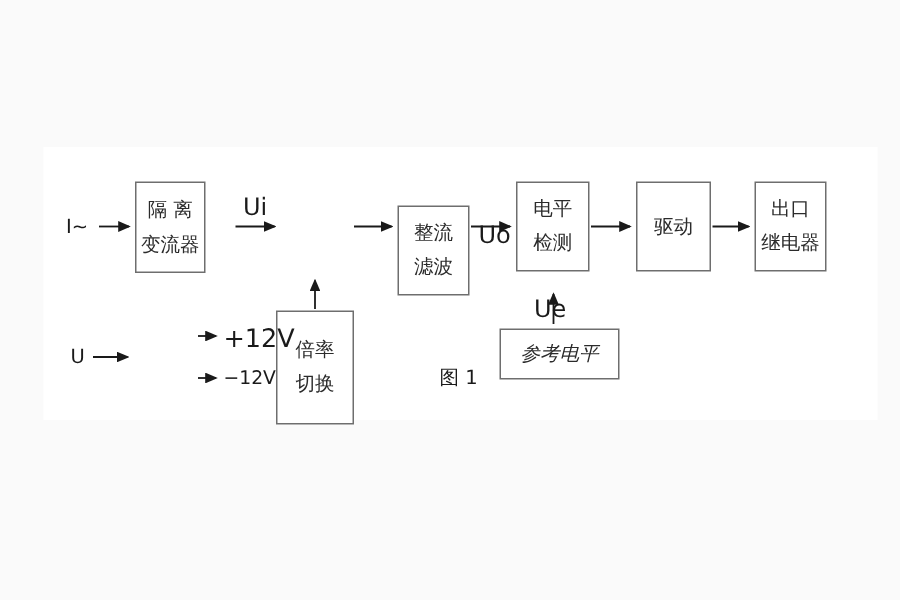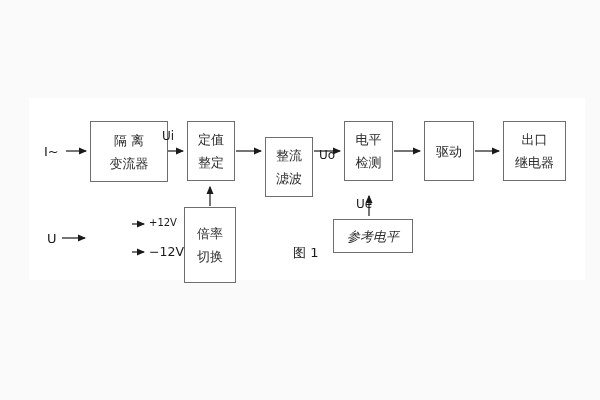--- a/index.html
+++ b/index.html
@@ -36,45 +36,45 @@
     flex-direction: column;
     align-items: center;
     justify-content: center;
     gap: 10px;
     font-size: 13px;
     line-height: 1;
     color: var(--text);
     white-space: nowrap;
   }
   
-  .b-isolation   { left: 90px;  top: 121px; width: 78px; height: 61px; }
+  .b-isolation   { left: 90px;  top: 121px; width: 47px; height: 61px; }
   .b-setting     { left: 187px; top: 121px; width: 48px; height: 60px; }
   .b-rectify     { left: 265px; top: 137px; width: 48px; height: 60px; }
   .b-level       { left: 344px; top: 121px; width: 49px; height: 60px; }
   .b-drive       { left: 424px; top: 121px; width: 50px; height: 60px; }
-  .b-relay       { left: 503px; top: 121px; width: 63px; height: 60px; }
+  .b-relay       { left: 503px; top: 121px; width: 48px; height: 60px; }
   
   .b-power       { left: 89px;  top: 207px; width: 43px; height: 61px; }
   .b-ratio       { left: 184px; top: 207px; width: 52px; height: 76px; }
   .b-reference   { left: 333px; top: 219px; width: 80px; height: 34px; font-style: italic; }
 
   .lbl {
     position: absolute;
     font-size: 13px;
     line-height: 1;
     color: var(--line);
     white-space: nowrap;
   }
-  .lbl-sm { font-size: 12px; }
+  .lbl-sm { font-size: 16px; }
   .lbl-i  { left: 44px;  top: 145px; }
   .lbl-u  { left: 47px;  top: 232px; }
   .lbl-ui { left: 162px; top: 130px; }
   .lbl-uo { left: 319px; top: 133px; margin-top: 16px; }
   .lbl-ue { left: 356px; top: 198px; }
-  .lbl-p12 { left: 149px; top: 218px; font-size: 10px; }
+  .lbl-p12 { left: 149px; top: 218px; font-size: 17px; }
   .lbl-n12 { left: 149px; top: 246px; font-size: 12.5px; }
   .lbl-caption { left: 293px; top: 246px; }
 
   svg.wires {
     position: absolute;
     left: 0; top: 0;
     width: 600px; height: 400px;
     pointer-events: none;
   }
   svg.wires line { stroke: var(--line); stroke-width: 1.2; }
@@ -104,24 +104,20 @@
       <line x1="210" y1="206" x2="210" y2="187" marker-end="url(#ah)"></line>
       <line x1="369" y1="216" x2="369" y2="196" marker-end="url(#ah)"></line>
     </svg>
 
   </div>
 
   <div class="block b-isolation">
     <span>隔 离</span>
     <span>变流器</span>
   </div>
-  <div class="block b-setting">
-    <span>定值</span>
-    <span>整定</span>
-  </div>
   <div class="block b-rectify">
     <span>整流</span>
     <span>滤波</span>
   </div>
   <div class="block b-drive">
     <span>驱动</span>
   </div>
   <div class="block b-level">
     <span>电平</span>
     <span>检测</span>

